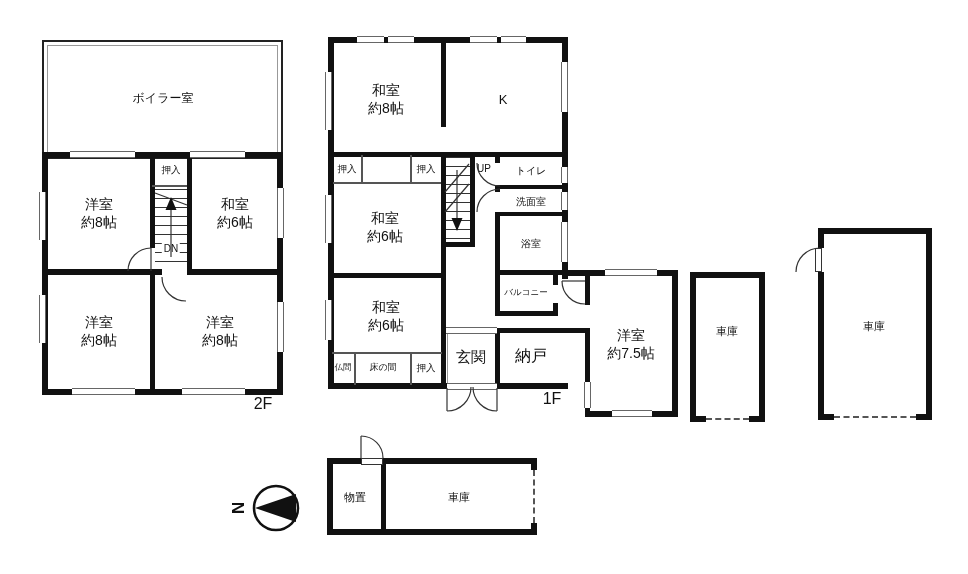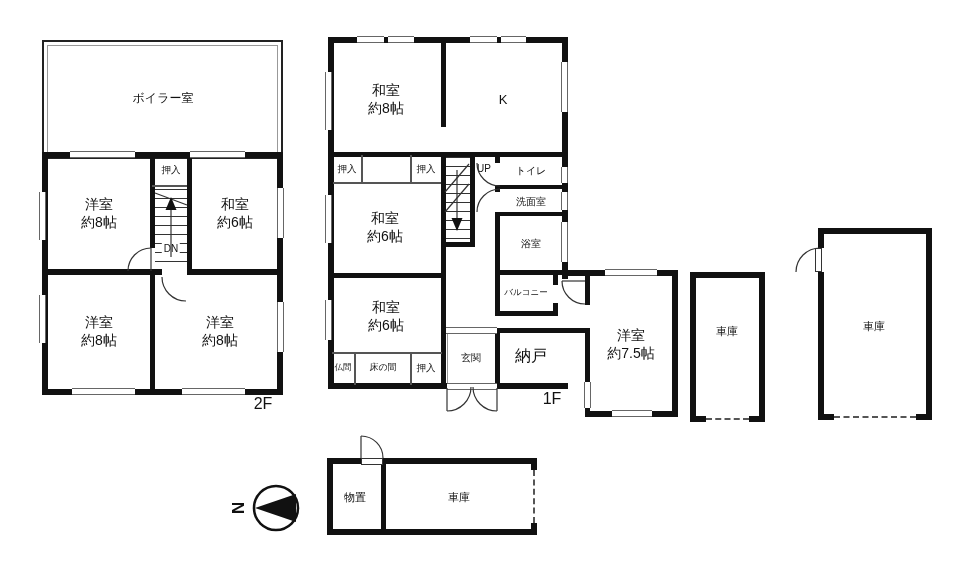--- a/index.html
+++ b/index.html
@@ -132,21 +132,21 @@
   <div class="lbl c" style="left:531px;top:243px;font-size:10px;">浴室</div>
   <div class="lbl c" style="left:526px;top:293px;font-size:8.5px;">バルコニー</div>
   <div class="lbl c rm" style="left:385px;top:227px;">
     <span>和室</span>
       <span>約6帖</span>
   </div>
   <div class="lbl c rm" style="left:386px;top:316px;">
     <span>和室</span>
       <span>約6帖</span>
   </div>
-  <div class="lbl c" style="left:471px;top:357px;font-size:10px;">玄関</div>
+  <div class="lbl c" style="left:471px;top:357px;font-size:15px;">玄関</div>
   <div class="lbl c" style="left:531px;top:356px;font-size:16px;">納戸</div>
   <div class="lbl c floorlbl" style="left:552px;top:399px;">1F</div>
 
   <div class="win-h" style="left:357px;top:36px;width:27px;"></div>
   <div class="win-h" style="left:388px;top:36px;width:26px;"></div>
   <div class="win-h" style="left:470px;top:36px;width:27px;"></div>
   <div class="win-h" style="left:501px;top:36px;width:25px;"></div>
   <div class="win-v" style="left:325px;top:72px;height:58px;"></div>
   <div class="win-v" style="left:325px;top:195px;height:48px;"></div>
   <div class="win-v" style="left:325px;top:300px;height:40px;"></div>

